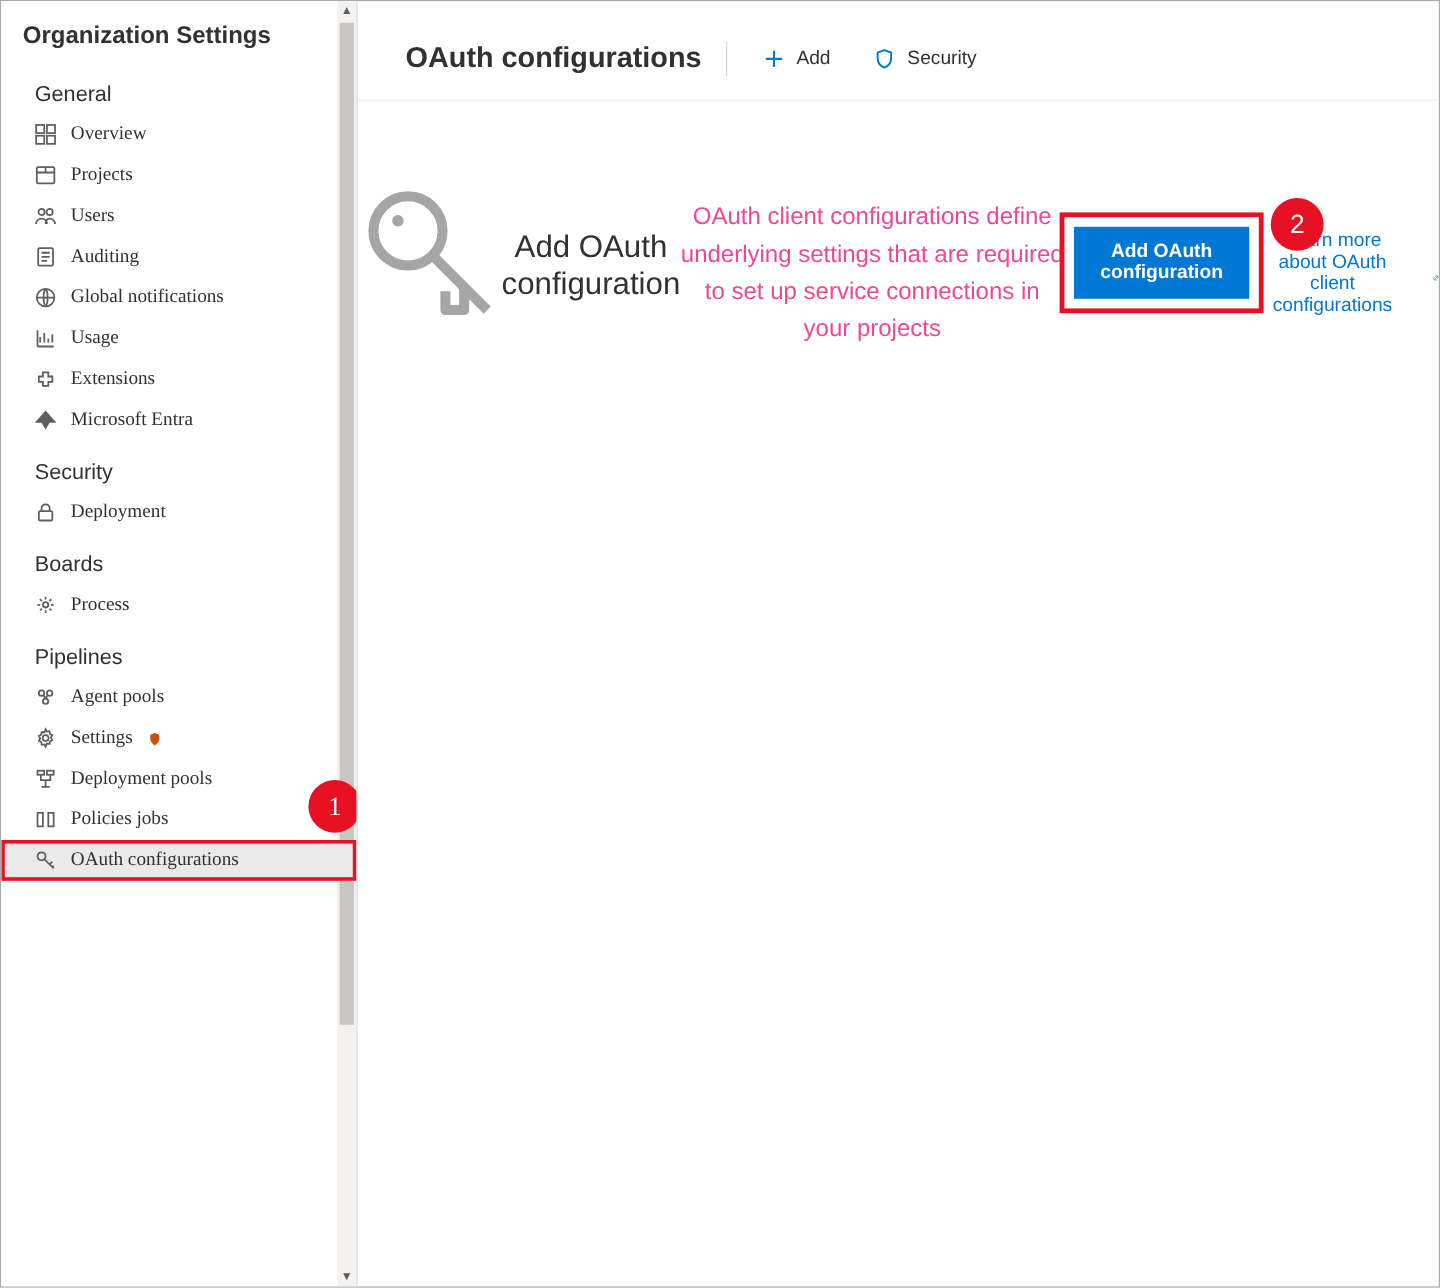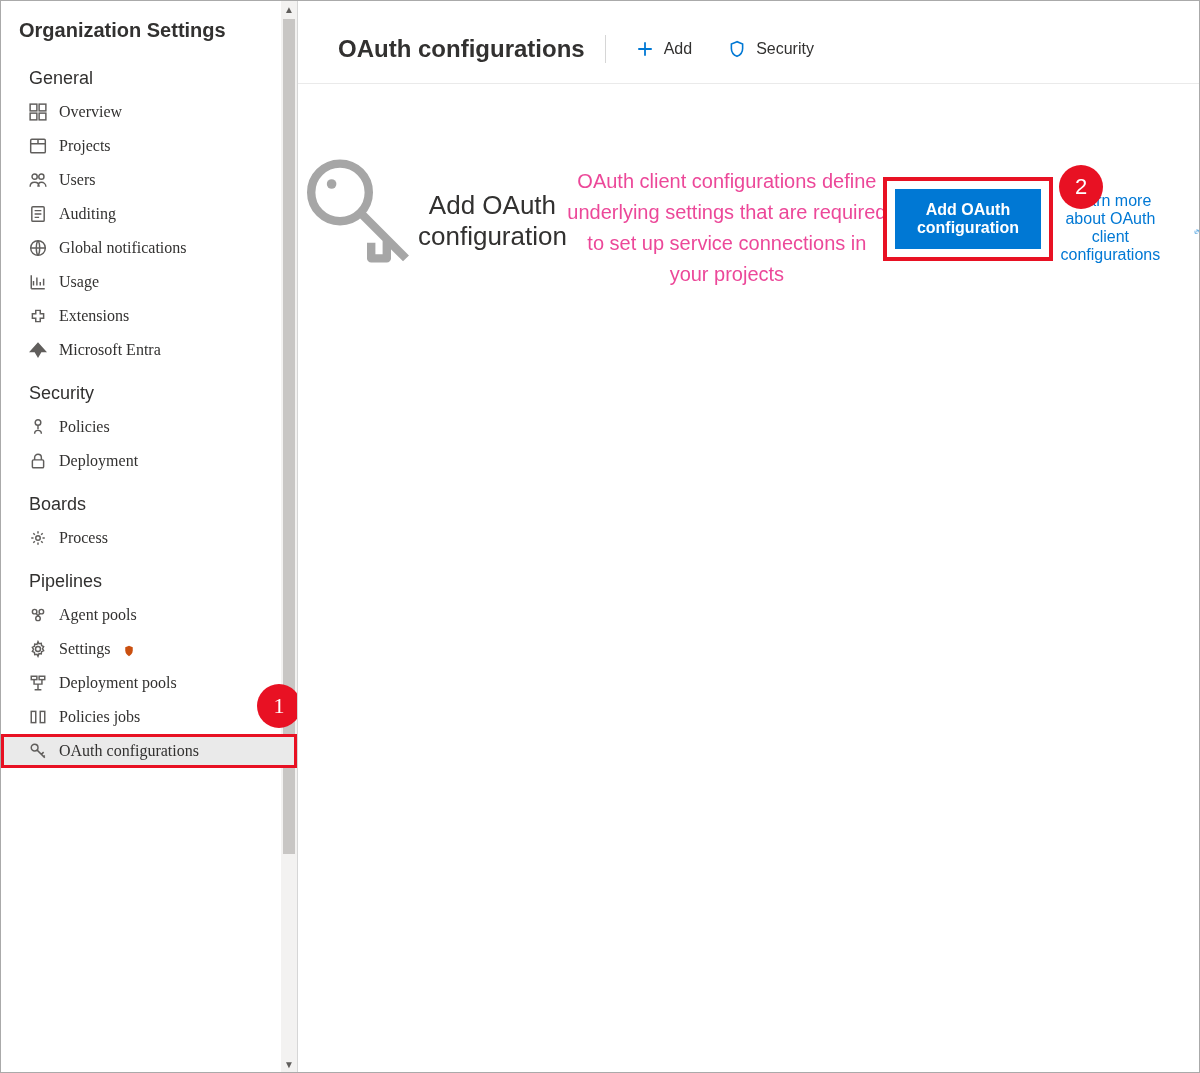--- a/index.html
+++ b/index.html
@@ -284,29 +284,20 @@
           <span class="nav-icon">
             <svg viewBox="0 0 16 16" fill="currentColor">
                 <path d="M8 1 0 10h5l3-3 3 3h5L8 1zM5 10l3 5 3-5-3-3-3 3z"></path>
               </svg>
           </span>
           <span>Microsoft Entra</span>
         </div>
 
         <div class="section-title">Security</div>
 
-        <div class="nav-item">
-          <span class="nav-icon">
-            <svg viewBox="0 0 16 16" fill="none" stroke="currentColor" stroke-width="1.3">
-                <circle cx="8" cy="4" r="2.5"></circle>
-                <path d="M8 6.5V10M5 14c0-2 1-3 3-3s3 1 3 3"></path>
-              </svg>
-          </span>
-          <span>Policies</span>
-        </div>
 
         <div class="nav-item">
           <span class="nav-icon">
             <svg viewBox="0 0 16 16" fill="none" stroke="currentColor" stroke-width="1.3">
                 <rect x="3" y="7" width="10" height="7" rx="1"></rect>
                 <path d="M5 7V5a3 3 0 1 1 6 0v2"></path>
               </svg>
           </span>
           <span>Deployment</span>
         </div>

